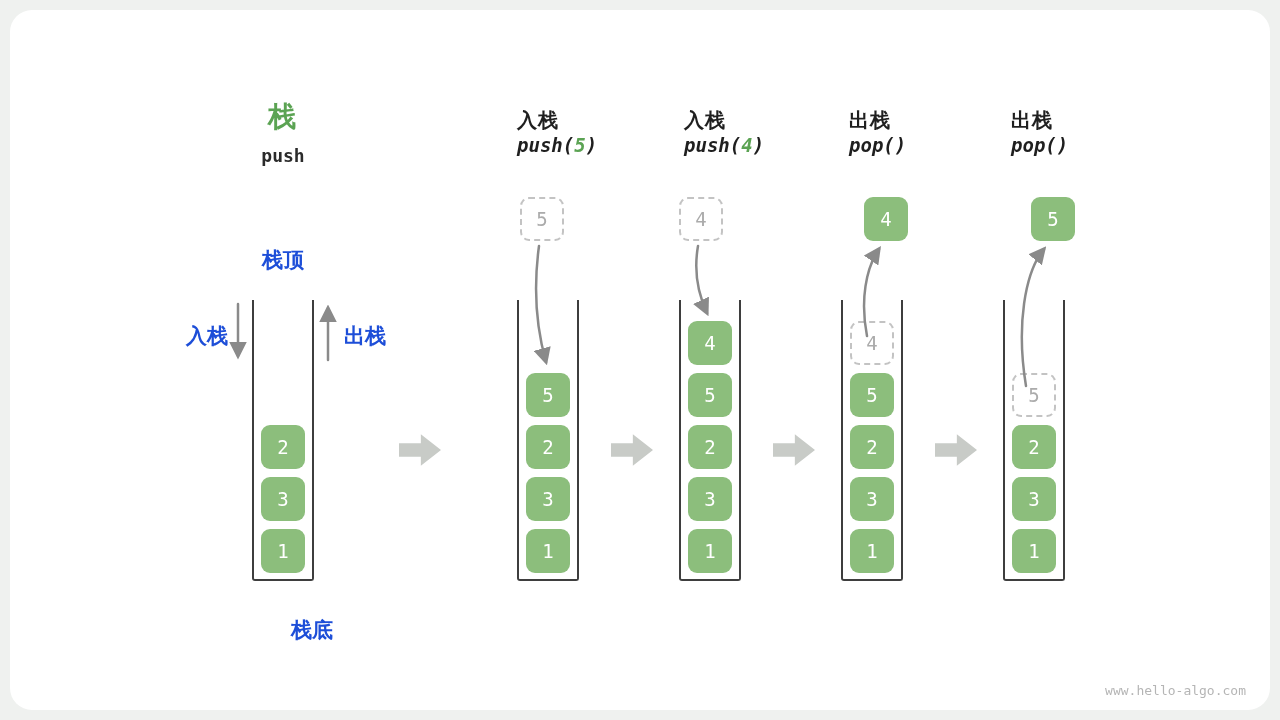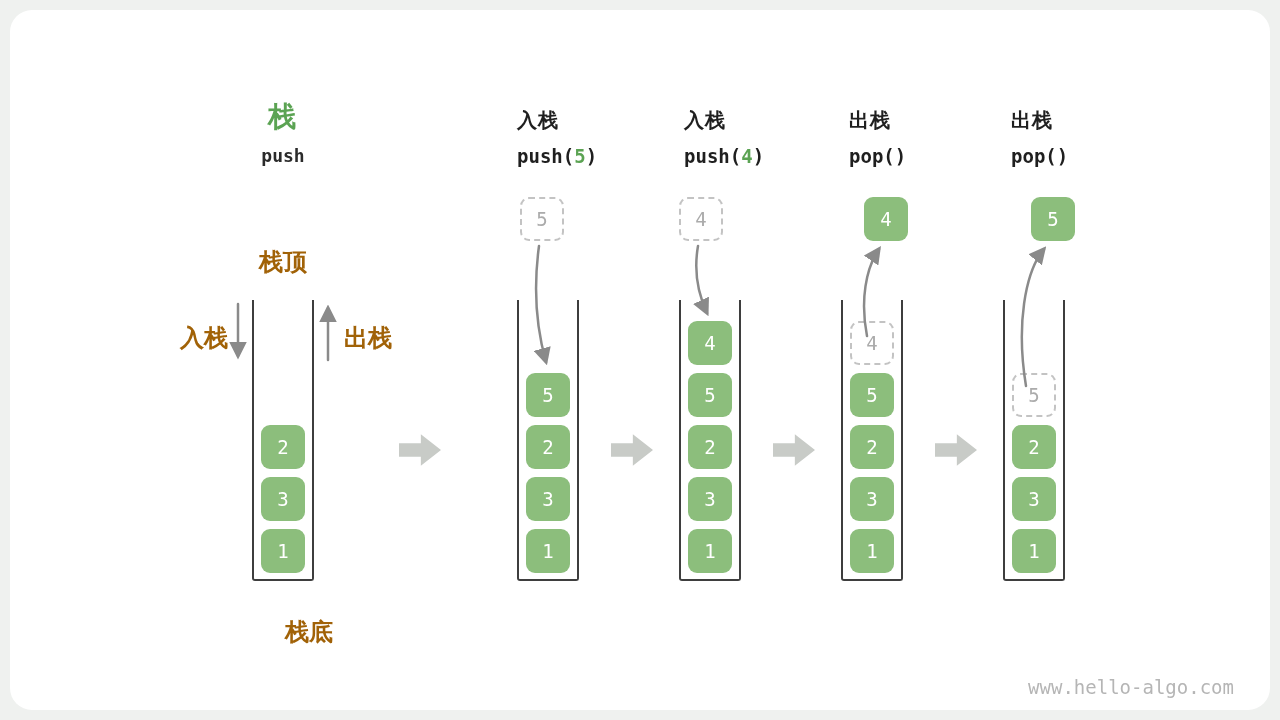--- a/index.html
+++ b/index.html
@@ -13,25 +13,25 @@
   .abs { position: absolute; }
 
   .title-zh { left: 233px; top: 98px; width: 100px; text-align: center;
               font-size: 28px; font-weight: 700; color: #5ba353; letter-spacing: 2px; }
   .title-en { left: 233px; top: 145px; width: 100px; text-align: center;
               font-family: "DejaVu Sans Mono", monospace; font-size: 18px;
               font-weight: 600; color: #2b2b2b; }
 
   .col-header { top: 107px; }
   .hzh  { font-size: 20px; font-weight: 600; color: #1f1f1f; letter-spacing: 1px; }
-  .hcode { margin-top: 11px; font-family: "DejaVu Sans Mono", monospace;
-           font-size: 19px; font-weight: 600; color: #1f1f1f; }
+  .hcode { font-family: "DejaVu Sans Mono", monospace;
+           font-size: 19px; font-weight: 600; color: #1f1f1f; font-style: italic; }
   .hcode .arg { color: #5ba353; }
 
-  .side-label { font-size: 24px; font-weight: 700; color: #a16207; }
+  .side-label { font-size: 21px; font-weight: 700; color: #1d4ed8; }
 
   .frame { width: 62px; height: 281px; top: 300px;
            border-left: 2.5px solid #3e3e3e; border-right: 2.5px solid #3e3e3e;
            border-bottom: 2.5px solid #3e3e3e; border-radius: 0 0 3px 3px; }
 
   .cell { width: 44px; height: 44px; border-radius: 9px; background: #8cbe7c;
           color: #ffffff; font-family: "DejaVu Sans Mono", monospace; font-size: 19px;
           display: flex; align-items: center; justify-content: center; }
   .cell.dashed { background: #ffffff; border: 2px dashed #c3c3c3; color: #ababab; }
 
@@ -39,22 +39,22 @@
                font-family: "DejaVu Sans Mono", monospace; font-size: 19px;
                display: flex; align-items: center; justify-content: center; }
   .float-box.dashed { background: #ffffff; border: 2px dashed #c3c3c3; color: #ababab; }
   .float-box.solid  { background: #8cbe7c; color: #ffffff; }
 
   .block-arrow { width: 42px; height: 34px; top: 433px; background: #c8cbc7;
                  clip-path: polygon(0 30%, 52% 30%, 52% 4%, 100% 50%, 52% 96%, 52% 70%, 0 70%); }
 
   .overlay { left: 0; top: 0; pointer-events: none; }
 
-  .watermark { right: 46px; bottom: 22px; font-family: "DejaVu Sans Mono", monospace;
-               font-size: 19px; color: #b5b5b5; }
+  .watermark { right: 34px; bottom: 22px; font-family: "DejaVu Sans Mono", monospace;
+               font-size: 13px; color: #b5b5b5; }
 </style>
 </head>
 <body>
 
 <div class="canvas">
   <div class="card abs"></div>
 
   <div class="title-zh abs">栈</div>
   <div class="title-en abs">push</div>
 

